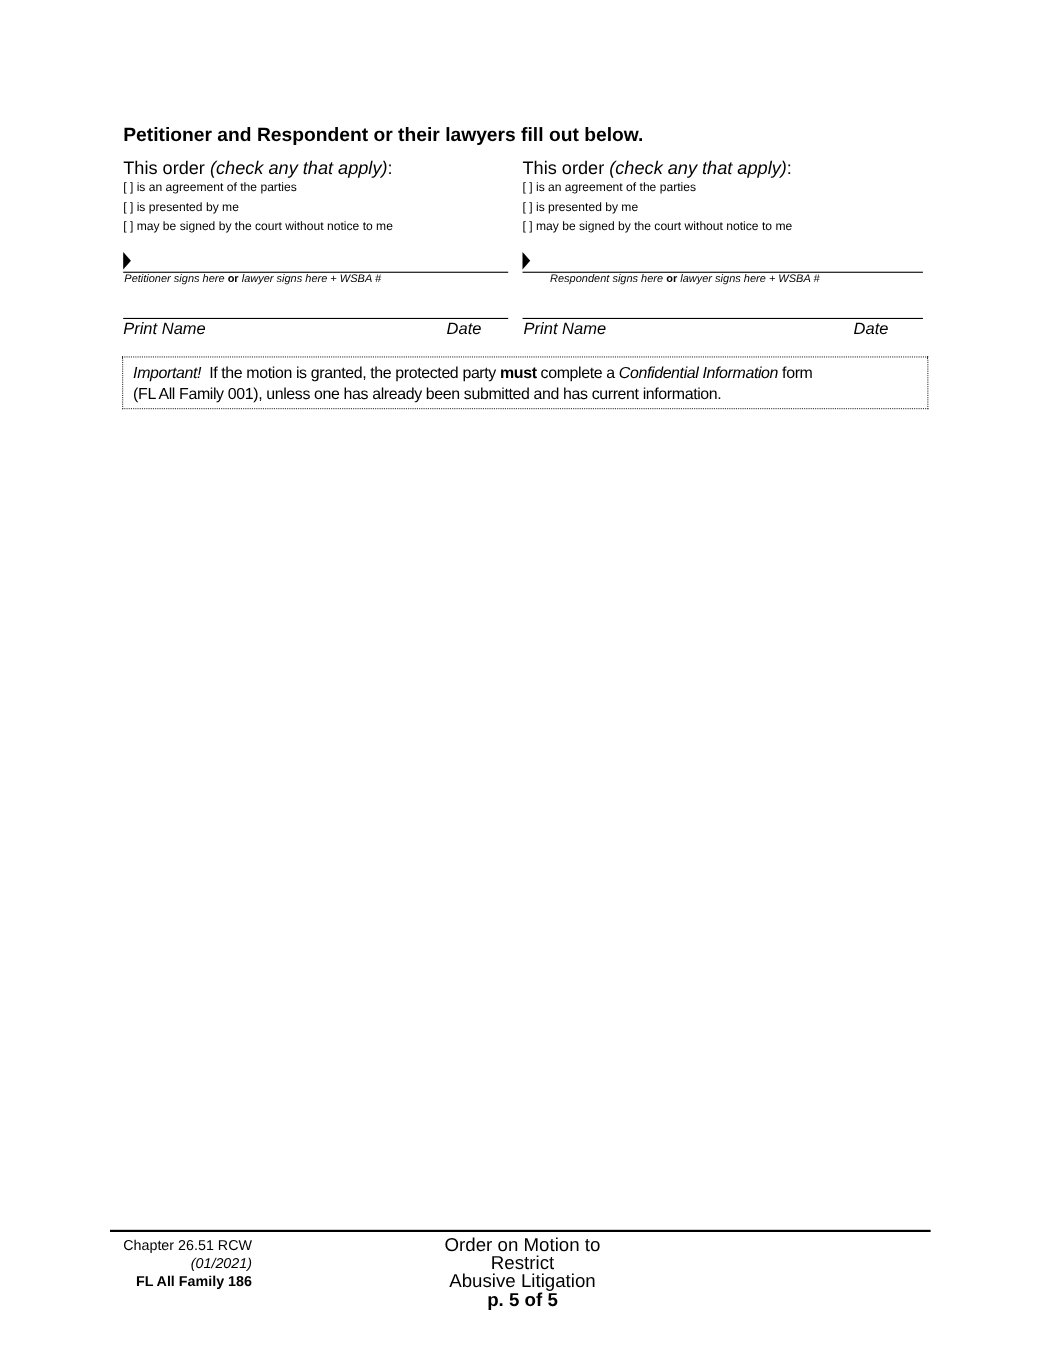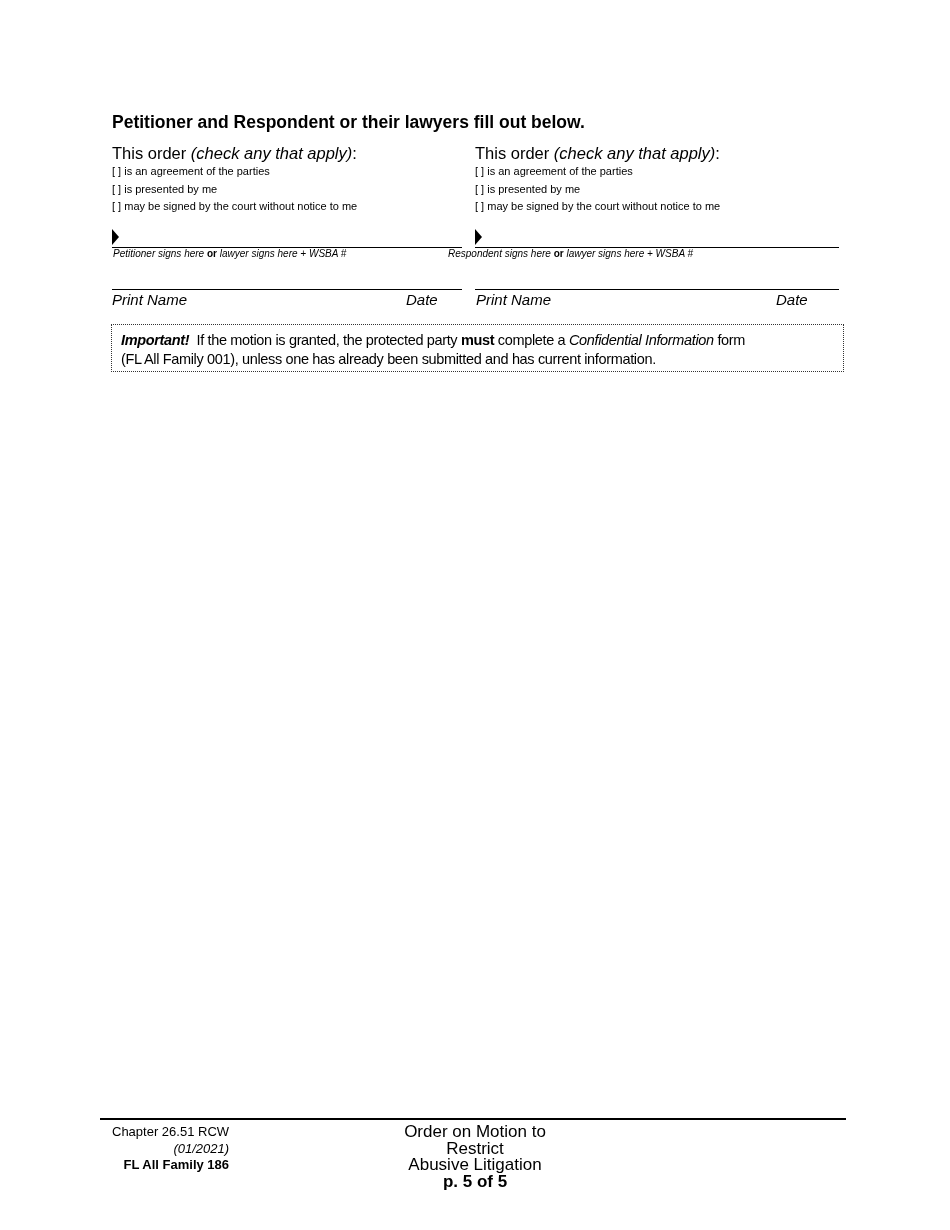--- a/index.html
+++ b/index.html
@@ -15,30 +15,30 @@
     .opt { font-size: 11px; line-height: 17.5px; white-space: nowrap; }
     .sig-block { position: absolute; top: 228px; height: 19px; border-bottom: 1px solid #000; }
     .sig-block.left { left: 112px; width: 350px; }
     .sig-block.right { left: 475px; width: 364px; }
     .arrow { position: absolute; left: 0; top: 1px; width: 0; height: 0;
              border-top: 8px solid transparent; border-bottom: 8px solid transparent;
              border-left: 7px solid #000; }
     .sig-caption { position: absolute; top: 248px; font-size: 10px; font-style: italic; white-space: nowrap; }
     .sig-caption b { font-style: normal; font-weight: bold; }
     .sig-caption.left { left: 113px; }
-    .sig-caption.right { left: 448px; }
+    .sig-caption.right { left: 500px; }
     .name-line { position: absolute; top: 289px; border-top: 1px solid #000; }
     .name-line.left { left: 112px; width: 350px; }
     .name-line.right { left: 475px; width: 364px; }
     .name-label { position: absolute; top: 291px; font-size: 15px; font-style: italic; white-space: nowrap; }
     .important { position: absolute; left: 111px; top: 324px; width: 733px; height: 48px;
                  border: 1px dotted #333; box-sizing: border-box; padding: 6px 9px 0 9px;
                  font-family: "Liberation Sans", sans-serif; font-size: 14.5px; line-height: 19px;
                  letter-spacing: -0.35px; }
-    .important .imp-label { font-weight: bold; font-style: italic; }
+    .important .imp-label { font-weight: normal; font-style: italic; }
     .important .must { font-weight: bold; }
     .important .form-name { font-style: italic; }
     .footer-rule { position: absolute; left: 100px; top: 1118px; width: 746px; height: 0; border-top: 2px solid #000; }
     .footer-left { position: absolute; left: 112px; top: 1124px; font-size: 13px; line-height: 16.5px; text-align: right; }
     .footer-center { position: absolute; left: 375px; top: 1124px; width: 200px; text-align: center;
                      font-size: 17px; line-height: 16.5px; }
   </style>
 </head>
 <body>
 

